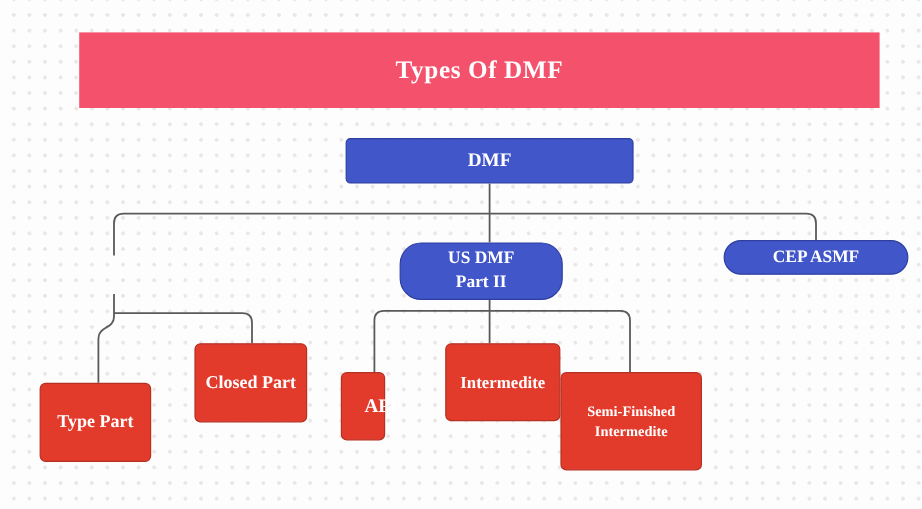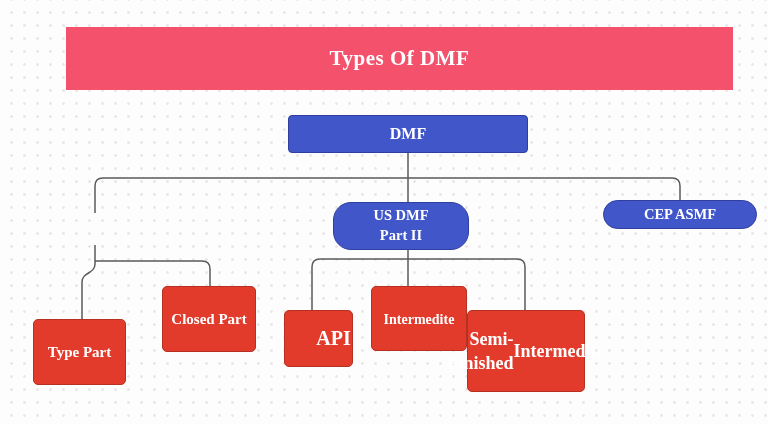--- a/index.html
+++ b/index.html
@@ -27,23 +27,23 @@
     line-height:1.35;
   }
   .blue{background:#4156c8;border:1.5px solid #2e3f9f;}
   .red{background:#e23b2c;border:1px solid #b53122;border-radius:5px;}
   .node-dmf{left:288px;top:115px;width:240px;height:38px;border-radius:4px;font-size:16px;}
   .node-eu{left:17px;top:213px;width:156px;height:33px;border-radius:17px;font-size:14.5px;}
   .node-us{left:333px;top:202px;width:136px;height:48px;border-radius:18px;font-size:14.5px;flex-direction:column;}
   .node-cep{left:603px;top:200px;width:154px;height:29px;border-radius:15px;font-size:14.5px;}
   .node-open{left:33px;top:319px;width:93px;height:66px;font-size:15px;}
   .node-closed{left:162px;top:286px;width:94px;height:66px;font-size:15px;}
-  .node-api{left:284px;top:310px;width:69px;height:57px;font-size:20px;padding-left:30px;}
+  .node-api{left:284px;top:310px;width:37px;height:57px;font-size:16px;padding-left:30px;}
   .node-inter{left:371px;top:286px;width:96px;height:65px;font-size:14px;align-items:flex-start;padding-top:24px;}
-  .node-semi{left:467px;top:310px;width:118px;height:82px;font-size:18px;flex-direction:row;}
+  .node-semi{left:467px;top:310px;width:118px;height:82px;font-size:12px;flex-direction:column;}
   .wires{position:absolute;left:0;top:0;}
   .wires path{fill:none;stroke:#5a5a5a;stroke-width:1.5;}
 </style>
 </head>
 <body>
 
 <div class="canvas">
 
   <div class="banner">
     <span>Types Of DMF</span>

